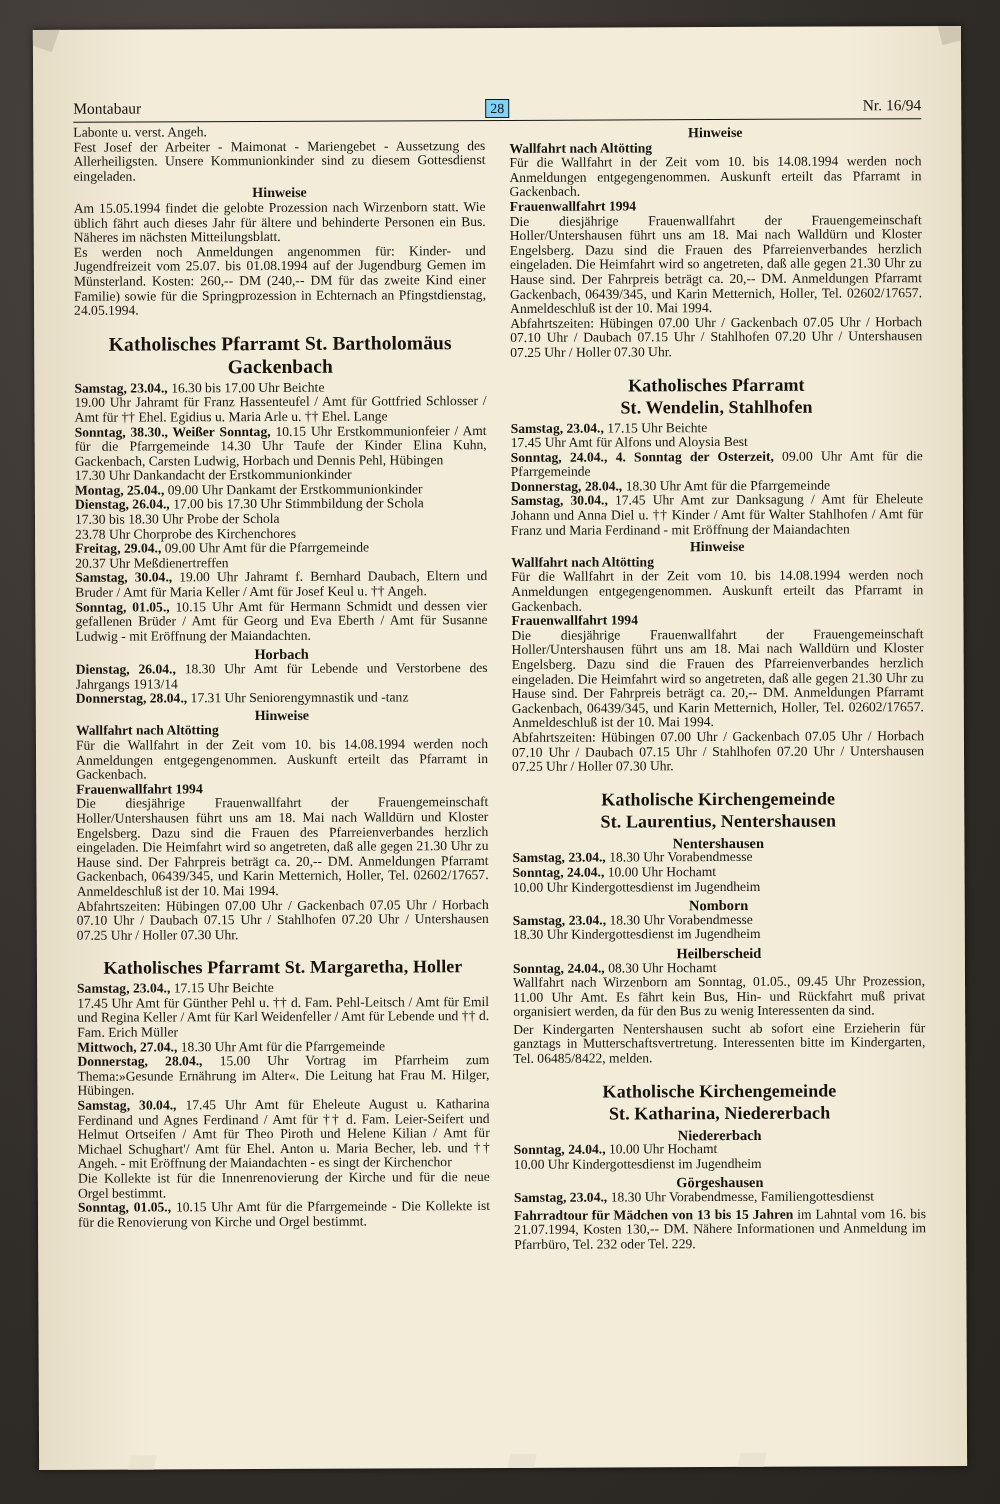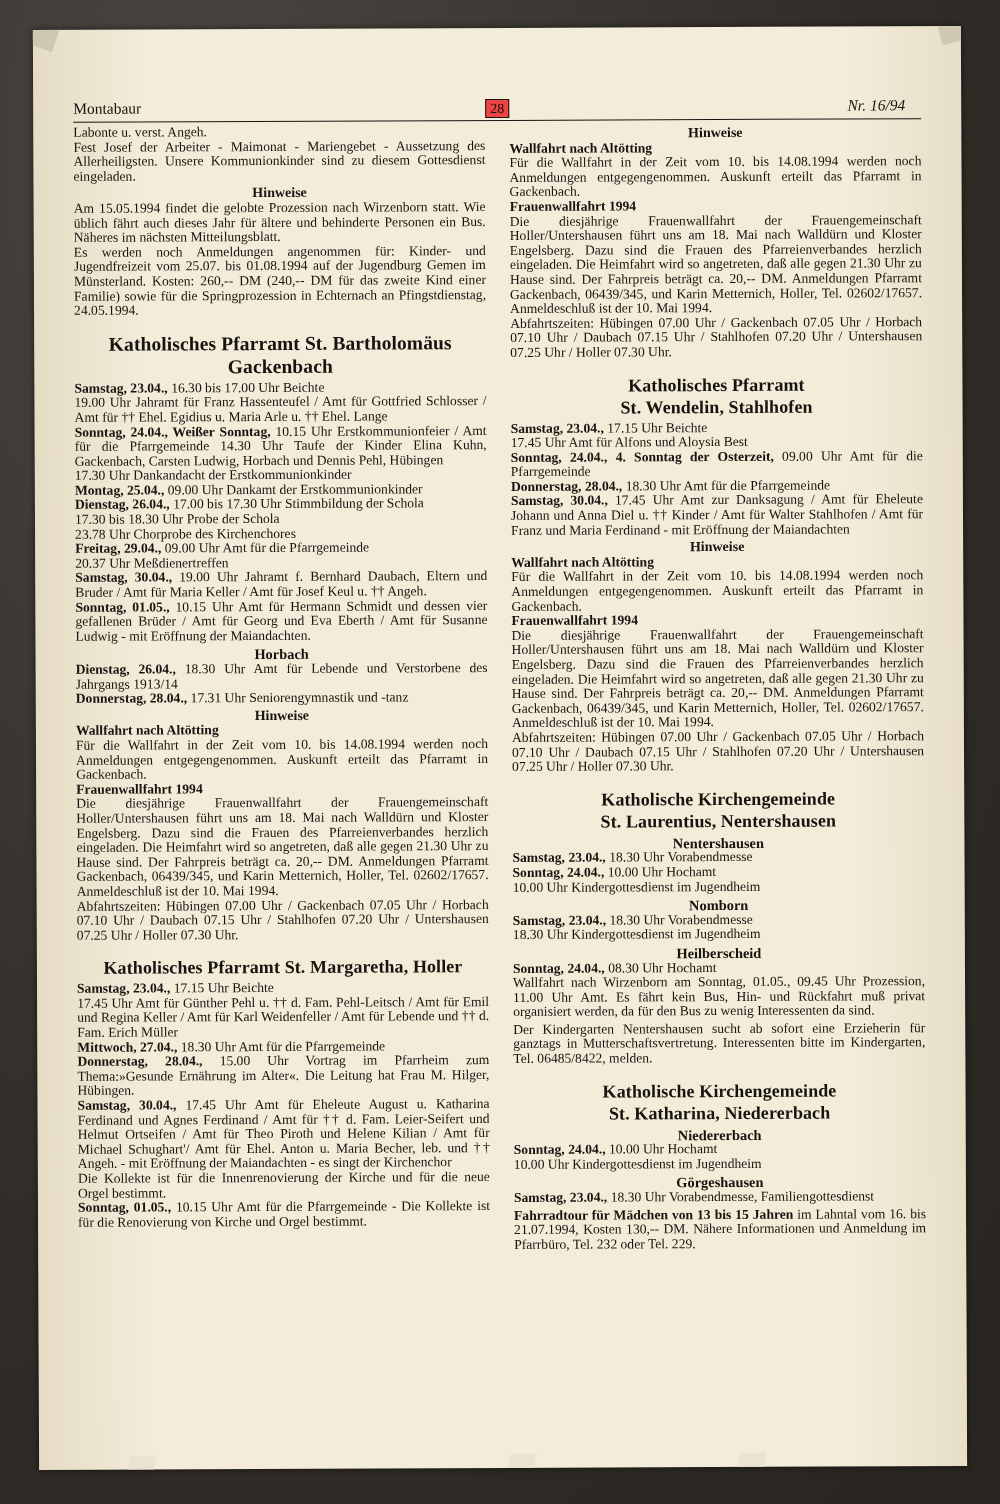--- a/index.html
+++ b/index.html
@@ -55,34 +55,33 @@
     border-bottom: 1.2px solid #17130f;
     font-size: 15.5px;
   }
   .masthead .left {
     position: absolute;
     left: 0;
     bottom: 4px;
   }
   .masthead .right {
     position: absolute;
-    right: 16px;
+    right: 0;
     bottom: 4px;
-    font-style: italic;
   }
   .pagenum {
     position: absolute;
     left: 50%;
     transform: translateX(-50%);
     bottom: 2px;
     border: 1.2px solid #17130f;
     padding: 0 4px;
     font-size: 14px;
     line-height: 17px;
-    background: #ef4444;
+    background: #7dd3fc;
   }
   
   .cols {
     position: absolute;
     top: 34px;
     left: 0;
     width: 848px;
     display: flex;
     gap: 24px;
   }
@@ -175,21 +174,21 @@
         <p>Am 15.05.1994 findet die gelobte Prozession nach Wirzenborn statt. Wie üblich fährt auch dieses Jahr für ältere und behinderte Personen ein Bus. Näheres im nächsten Mitteilungsblatt.</p>
         <p>Es werden noch Anmeldungen angenommen für: Kinder- und Jugendfreizeit vom 25.07. bis 01.08.1994 auf der Jugendburg Gemen im Münsterland. Kosten: 260,-- DM (240,-- DM für das zweite Kind einer Familie) sowie für die Springprozession in Echternach an Pfingstdienstag, 24.05.1994.</p>
 
         <p class="title">
           <span>Katholisches Pfarramt St. Bartholomäus</span><br>
           <span>Gackenbach</span>
         </p>
 
         <p><b>Samstag, 23.04.,</b><span> 16.30 bis 17.00 Uhr Beichte</span></p>
         <p><span>19.00 Uhr Jahramt für Franz Hassenteufel / Amt für Gottfried Schlosser / Amt für †† Ehel. Egidius u. Maria Arle u. †† Ehel. Lange</span></p>
-        <p><b>Sonntag, 24.04., Weißer Sonntag,</b><span> 10.15 Uhr Erstkommunionfeier / Amt für die Pfarrgemeinde 14.30 Uhr Taufe der Kinder Elina Kuhn, Gackenbach, Carsten Ludwig, Horbach und Dennis Pehl, Hübingen</span></p>
+        <p><b>Sonntag, 38.30., Weißer Sonntag,</b><span> 10.15 Uhr Erstkommunionfeier / Amt für die Pfarrgemeinde 14.30 Uhr Taufe der Kinder Elina Kuhn, Gackenbach, Carsten Ludwig, Horbach und Dennis Pehl, Hübingen</span></p>
         <p><span>17.30 Uhr Dankandacht der Erstkommunionkinder</span></p>
         <p><b>Montag, 25.04.,</b><span> 09.00 Uhr Dankamt der Erstkommunionkinder</span></p>
         <p><b>Dienstag, 26.04.,</b><span> 17.00 bis 17.30 Uhr Stimmbildung der Schola</span></p>
         <p><span>17.30 bis 18.30 Uhr Probe der Schola</span></p>
         <p><span>23.78 Uhr Chorprobe des Kirchenchores</span></p>
         <p><b>Freitag, 29.04.,</b><span> 09.00 Uhr Amt für die Pfarrgemeinde</span></p>
         <p><span>20.37 Uhr Meßdienertreffen</span></p>
         <p><b>Samstag, 30.04.,</b><span> 19.00 Uhr Jahramt f. Bernhard Daubach, Eltern und Bruder / Amt für Maria Keller / Amt für Josef Keul u. †† Angeh.</span></p>
         <p><b>Sonntag, 01.05.,</b><span> 10.15 Uhr Amt für Hermann Schmidt und dessen vier gefallenen Brüder / Amt für Georg und Eva Eberth / Amt für Susanne Ludwig - mit Eröffnung der Maiandachten.</span></p>
 

